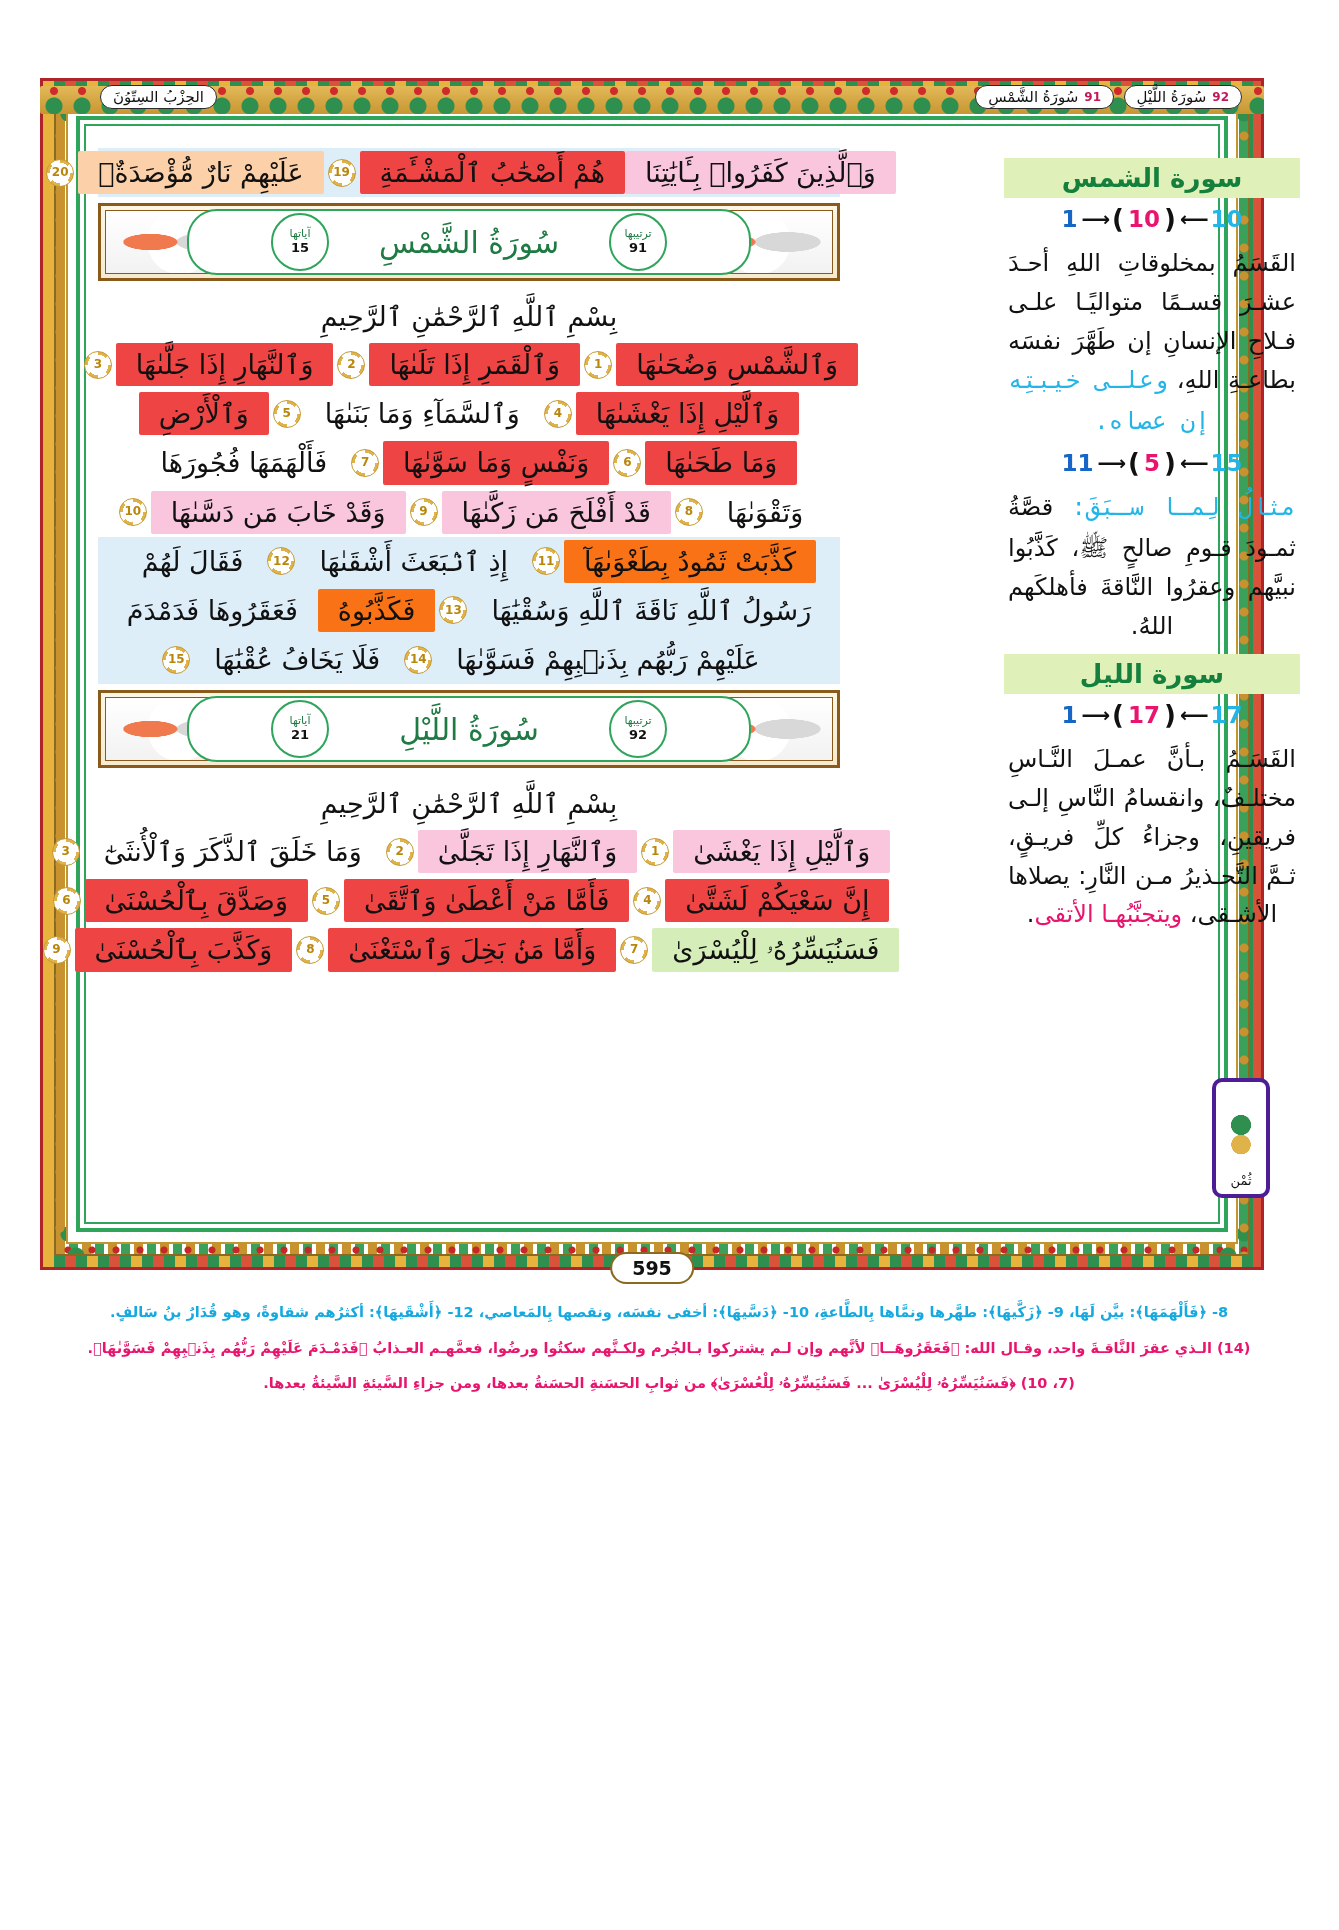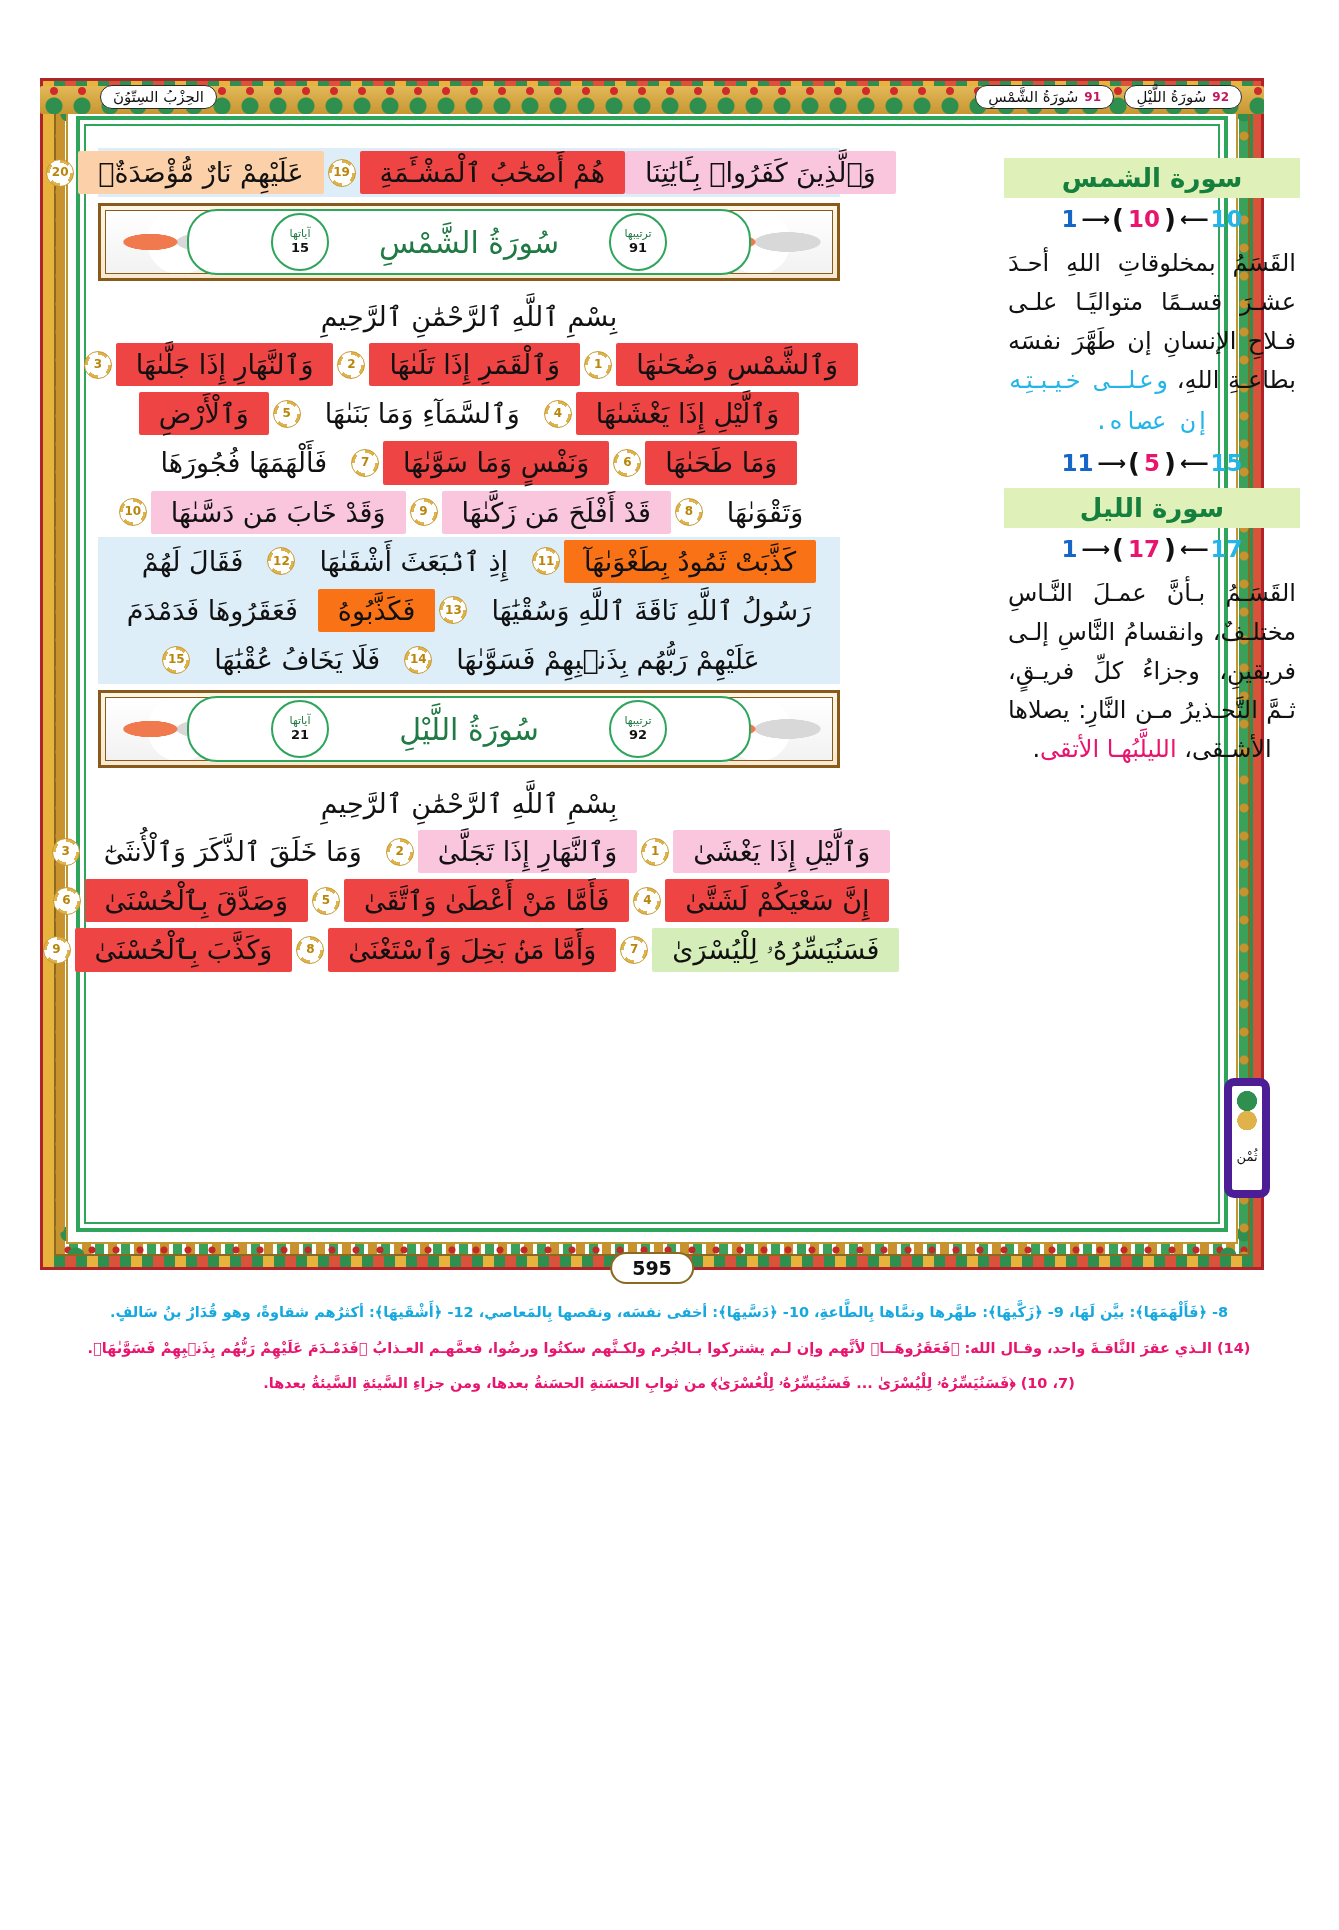--- a/index.html
+++ b/index.html
@@ -165,24 +165,24 @@
   
   .pagenum{
     position:absolute;left:50%;transform:translateX(-50%);bottom:-14px;
     background:#fff;border:2px solid #8a6a22;border-radius:16px;
     padding:3px 20px;font-size:19px;font-weight:700;color:#111;z-index:45;
     font-family:"DejaVu Sans",sans-serif;
   }
 
   
   .thumn{
-    position:absolute;right:-6px;top:1000px;width:46px;height:120px;
-    border:8px solid #4c1d95;border-radius:10px;background:#fff;z-index:42;
+    position:absolute;right:-6px;top:1000px;width:58px;height:120px;
+    border:4px solid #4c1d95;border-radius:10px;background:#fff;z-index:42;
     display:flex;flex-direction:column;align-items:center;justify-content:flex-end;
-    padding-bottom:26px;box-sizing:border-box;
+    padding-bottom:6px;box-sizing:border-box;
   }
   .thumn .orn{
     width:30px;height:56px;margin-bottom:6px;
     background:
       radial-gradient(circle at 50% 25%,#2f8f4e 0 22%,transparent 23%),
       radial-gradient(circle at 50% 60%,#e0b24a 0 26%,transparent 27%),
       linear-gradient(#fff,#fff);
     border-radius:50% 50% 40% 40%;
   }
   .thumn .lbl{font-size:13px;color:#111;direction:rtl;}
@@ -404,31 +404,32 @@
       <div class="sb-para"><span>القَسَمُ بمخلوقاتِ اللهِ أحـدَ عشـرَ قسـمًا متواليًـا علـى فـلاحِ الإنسانِ إن طَهَّرَ نفسَه بطاعـةِ اللهِ، </span><span class="tx-cyan">وعلـى خيبتِه إن عصاه.</span></div>
       <div class="range-row">
         <span class="r-end">15</span>
         <span class="arrow">⟵</span>
         <span class="r-paren">(</span>
         <span class="r-mid">5</span>
         <span class="r-paren">)</span>
         <span class="arrow">⟶</span>
         <span class="r-start">11</span>
       </div>
+      <div class="sb-para"><span class="tx-cyan">مثالُ لِمـا سـبَقَ: </span><span>قصَّةُ ثمـودَ قـومِ صالحٍ ﷺ، كَذَّبُوا نبيَّهم وعقرُوا النَّاقةَ فأهلكَهم اللهُ.</span></div>
       <div class="sb-head">سورة الليل</div>
       <div class="range-row">
         <span class="r-end">17</span>
         <span class="arrow">⟵</span>
         <span class="r-paren">(</span>
         <span class="r-mid">17</span>
         <span class="r-paren">)</span>
         <span class="arrow">⟶</span>
         <span class="r-start">1</span>
       </div>
-      <div class="sb-para"><span>القَسَـمُ بـأنَّ عمـلَ النَّـاسِ مختلـفٌ، وانقسامُ النَّاسِ إلـى فريقينِ، وجزاءُ كلِّ فريـقٍ، ثـمَّ التَّحـذيرُ مـن النَّارِ: يصلاها الأشـقى، </span><span class="tx-pink">الليلَّبُهـا الأتقى</span><span>.</span></div>
+      <div class="sb-para"><span>القَسَـمُ بـأنَّ عمـلَ النَّـاسِ مختلـفٌ، وانقسامُ النَّاسِ إلـى فريقينِ، وجزاءُ كلِّ فريـقٍ، ثـمَّ التَّحـذيرُ مـن النَّارِ: يصلاها الأشـقى، </span><span class="tx-pink">ويتجنَّبُهـا الأتقى</span><span>.</span></div>
     </div>
 
   <div class="footnotes">
     <div class="fn-cyan">8- ﴿فَأَلْهَمَهَا﴾: بيَّن لَهَا، 9- ﴿زَكَّيهَا﴾: طهَّرها ونمَّاها بِالطَّاعةِ، 10- ﴿دَسَّيهَا﴾: أخفى نفسَه، ونقصها بِالمَعاصي، 12- ﴿أَشْقَيهَا﴾: أكثرُهم شقاوةً، وهو قُدَارُ بنُ سَالفٍ.</div>
     <div class="fn-pink">(14) الـذي عقرَ النَّاقـةَ واحد، وقـال الله: ﴿فَعَقَرُوهَــا﴾ لأنَّهم وإن لـم يشتركوا بـالجُرم ولكـنَّهم سكتُوا ورضُوا، فعمَّهـم العـذابُ ﴿فَدَمْـدَمَ عَلَيْهِمْ رَبُّهُم بِذَنۢبِهِمْ فَسَوَّىٰهَا﴾.</div>
     <div class="fn-pink fn-last">(7، 10) ﴿فَسَنُيَسِّرُهُۥ لِلْيُسْرَىٰ ... فَسَنُيَسِّرُهُۥ لِلْعُسْرَىٰ﴾ من ثوابِ الحسَنةِ الحسَنةُ بعدها، ومن جزاءِ السَّيئةِ السَّيئةُ بعدها.</div>
   </div>
 
 </div>
 

